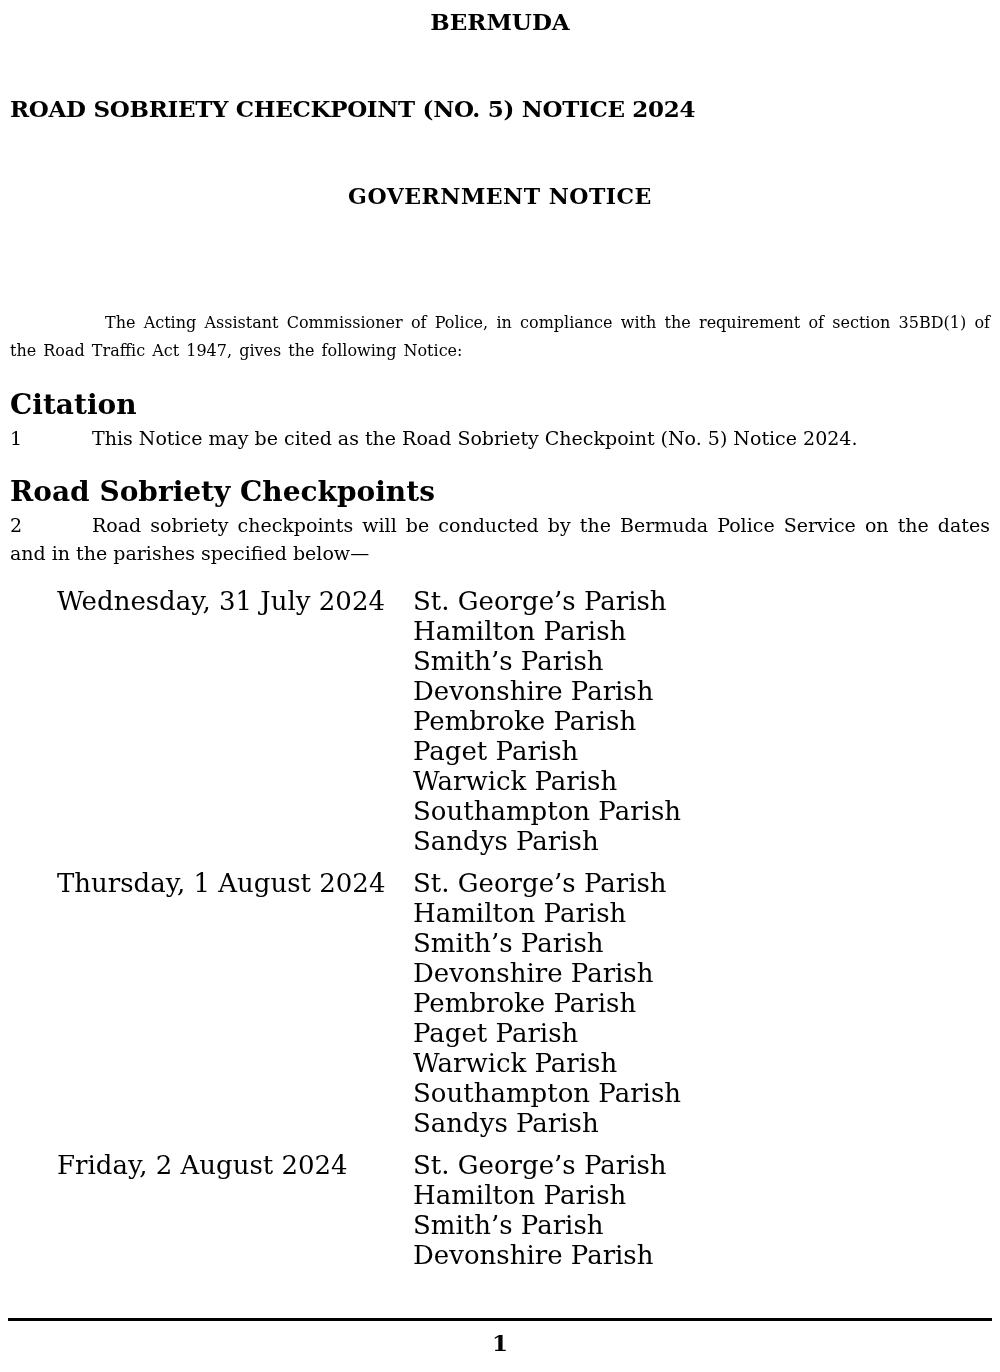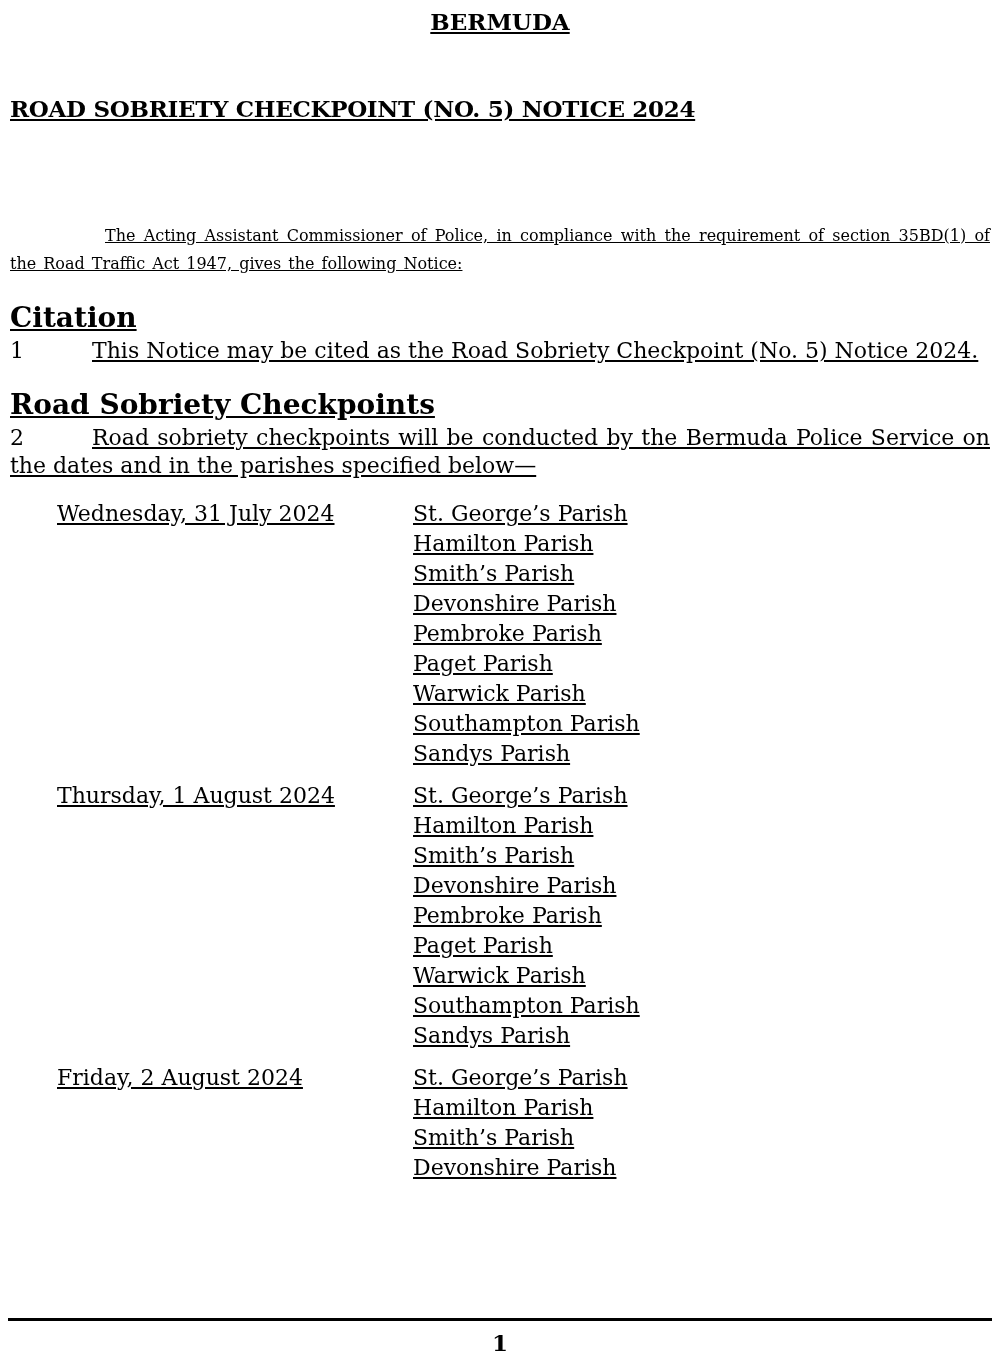--- a/index.html
+++ b/index.html
@@ -6,21 +6,20 @@
   .page {
     position: relative;
     width: 1000px;
     height: 1372px;
     box-sizing: border-box;
     padding: 8px 10px 0 10px;
     background: #ffffff;
     color: #000000;
     font-family: "DejaVu Serif", "Liberation Serif", serif;
     overflow: hidden;
-    text-decoration: underline;
   }
   .country {
     text-align: center;
     font-size: 23px;
     font-weight: bold;
     line-height: 28px;
     margin: 0;
   }
   .doc-title {
     text-align: left;
@@ -47,34 +46,34 @@
     word-spacing: 2px;
   }
   .section-heading {
     margin: 27px 0 0 0;
     font-size: 28px;
     font-weight: bold;
     line-height: 26px;
   }
   .numbered-para {
     margin: 6px 0 0 0;
-    font-size: 22px;
+    font-size: 19px;
     line-height: 28px;
     text-align: justify;
   }
   .para-number {
     display: inline-block;
     width: 82px;
     text-indent: 0;
   }
   .checkpoint-list { margin-top: 19px; }
   .checkpoint-row {
     display: flex;
     align-items: flex-start;
-    font-size: 22px;
+    font-size: 26px;
     line-height: 30px;
   }
   .checkpoint-row + .checkpoint-row { margin-top: 12px; }
   .checkpoint-date {
     margin-left: 47px;
     width: 356px;
     flex: 0 0 356px;
   }
   .parish-col { flex: 1; }
   .footer-rule {
@@ -98,20 +97,21 @@
 </style>
 </head>
 <body>
 
 <div class="page">
 
   <div class="country">BERMUDA</div>
 
   <div class="doc-title">ROAD SOBRIETY CHECKPOINT (NO. 5) NOTICE 2024</div>
 
+  <div class="notice-type">GOVERNMENT NOTICE</div>
 
   <p class="preamble">The Acting Assistant Commissioner of Police, in compliance with the requirement of section 35BD(1) of the Road Traffic Act 1947, gives the following Notice:</p>
 
   <div>
     <div class="section-heading">Citation</div>
     <p class="numbered-para"><span class="para-number">1</span><span>This Notice may be cited as the Road Sobriety Checkpoint (No. 5) Notice 2024.</span></p>
   </div>
 
   <div>
     <div class="section-heading">Road Sobriety Checkpoints</div>

